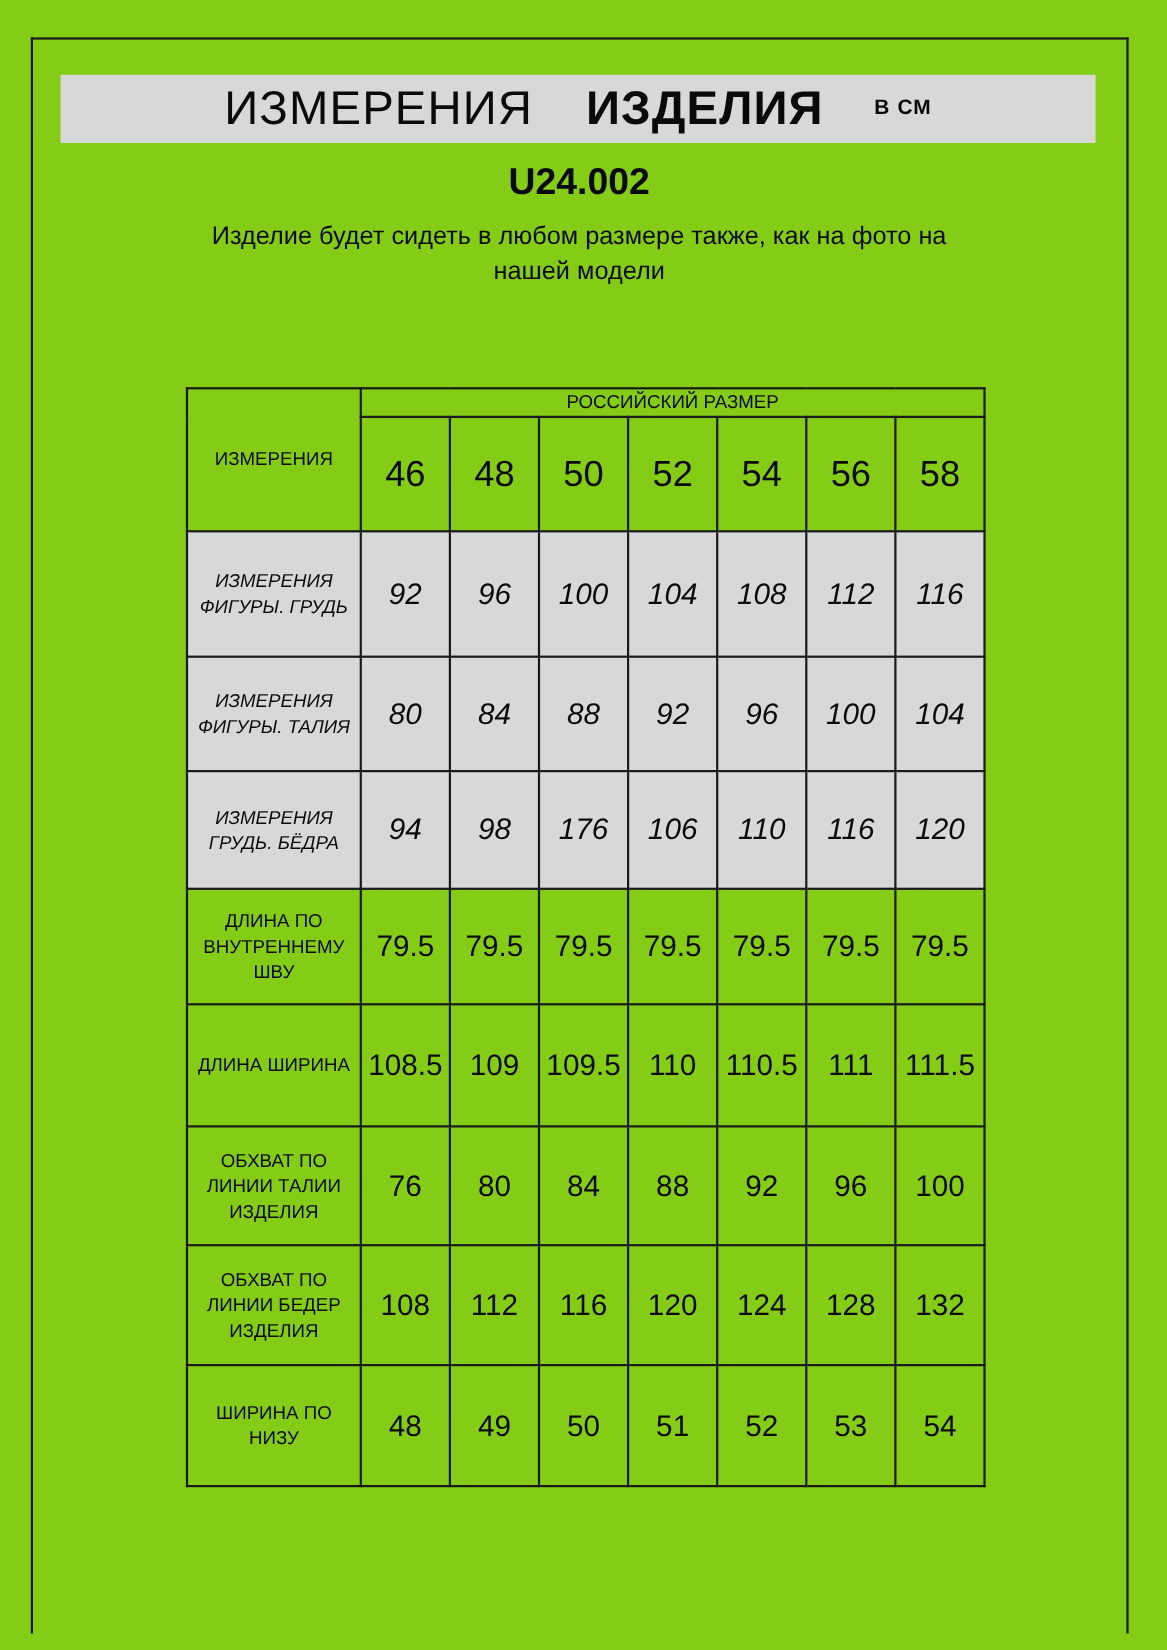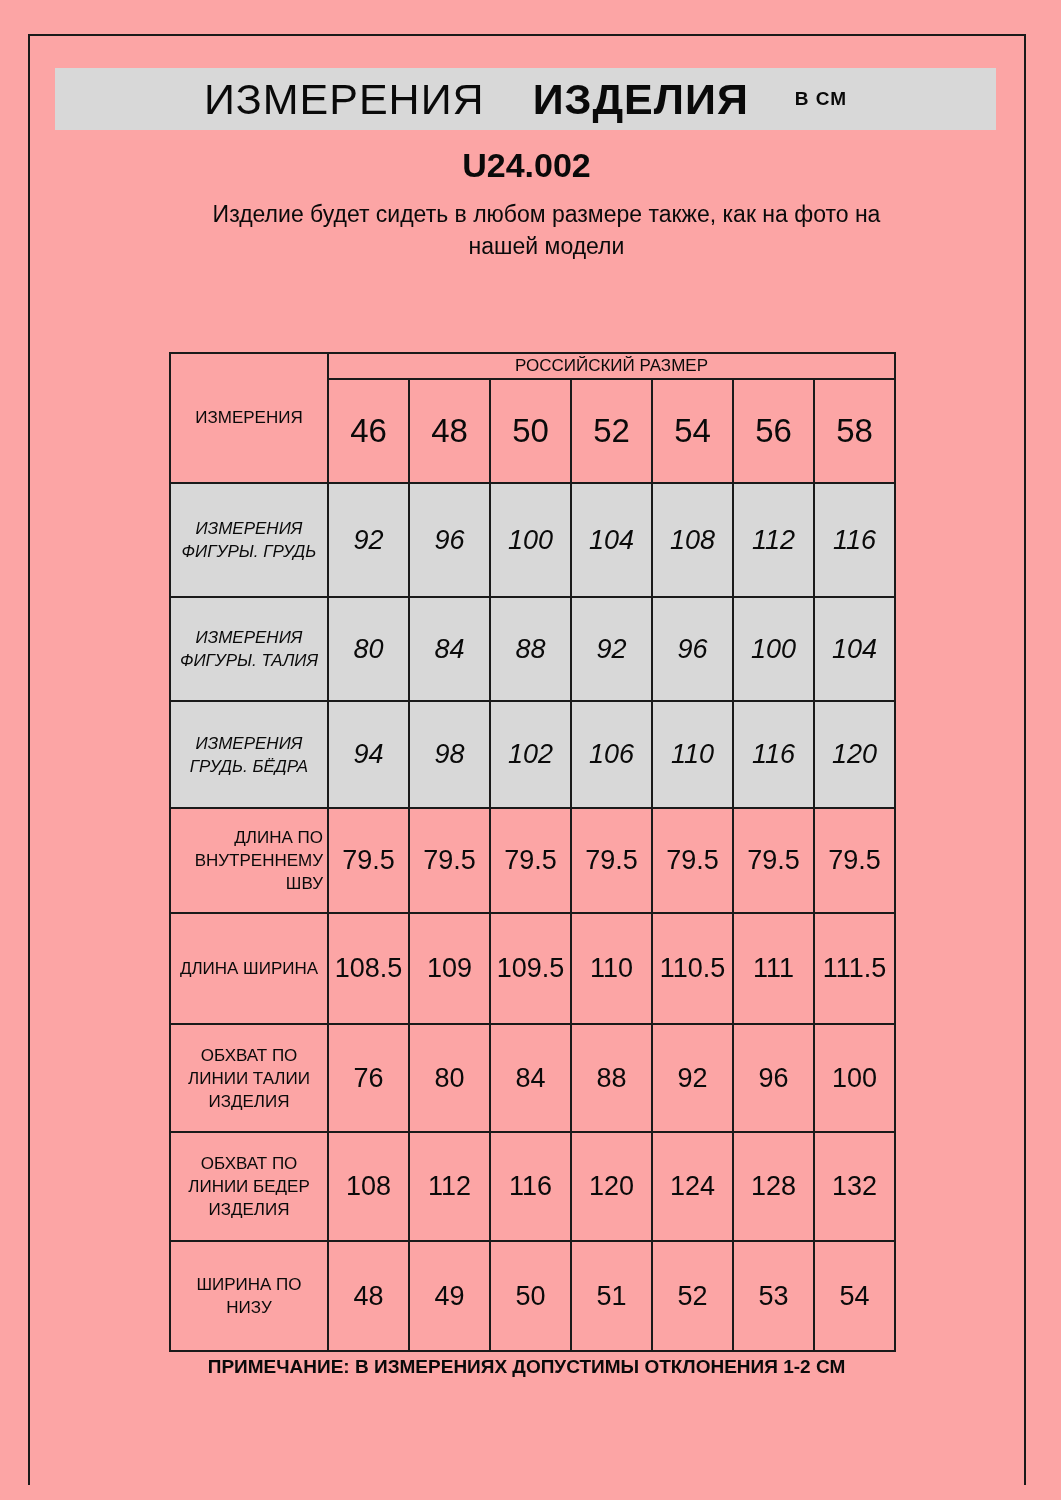--- a/index.html
+++ b/index.html
@@ -6,21 +6,21 @@
     margin: 0;
     padding: 0;
     background: #ffffff;
     font-family: "Liberation Sans", sans-serif;
     color: #0a0a0a;
   }
   #page {
     position: relative;
     width: 1061px;
     height: 1500px;
-    background: #fca5a5;
+    background: #84cc16;
     overflow: hidden;
   }
   
   .frame {
     position: absolute;
     left: 28px;
     top: 34px;
     width: 994px;
     height: 1449px;
     border-left: 2px solid #1a1a1a;
@@ -69,21 +69,20 @@
   }
   .subtitle {
     position: absolute;
     left: 28px;
     top: 198px;
     width: 997px;
     text-align: center;
     font-size: 23px;
     line-height: 32px;
     font-weight: 400;
-    padding-left: 20px;
   }
   table.size-table {
     position: absolute;
     left: 169px;
     top: 352px;
     border-collapse: collapse;
     table-layout: fixed;
   }
   table.size-table td, table.size-table th {
     border: 2px solid #1a1a1a;
@@ -192,28 +191,28 @@
           <td class="value-cell">88</td>
           <td class="value-cell">92</td>
           <td class="value-cell">96</td>
           <td class="value-cell">100</td>
           <td class="value-cell">104</td>
         </tr>
         <tr class="data-row shaded">
           <td class="label-cell" style="height: 105px;">ИЗМЕРЕНИЯ ГРУДЬ. БЁДРА</td>
           <td class="value-cell">94</td>
           <td class="value-cell">98</td>
-          <td class="value-cell">102</td>
+          <td class="value-cell">176</td>
           <td class="value-cell">106</td>
           <td class="value-cell">110</td>
           <td class="value-cell">116</td>
           <td class="value-cell">120</td>
         </tr>
         <tr class="data-row">
-          <td class="label-cell" style="height: 103px; text-align: right;">ДЛИНА ПО ВНУТРЕННЕМУ ШВУ</td>
+          <td class="label-cell" style="height: 103px;">ДЛИНА ПО ВНУТРЕННЕМУ ШВУ</td>
           <td class="value-cell">79.5</td>
           <td class="value-cell">79.5</td>
           <td class="value-cell">79.5</td>
           <td class="value-cell">79.5</td>
           <td class="value-cell">79.5</td>
           <td class="value-cell">79.5</td>
           <td class="value-cell">79.5</td>
         </tr>
         <tr class="data-row">
           <td class="label-cell" style="height: 109px;">ДЛИНА ШИРИНА</td>
@@ -251,15 +250,14 @@
           <td class="value-cell">49</td>
           <td class="value-cell">50</td>
           <td class="value-cell">51</td>
           <td class="value-cell">52</td>
           <td class="value-cell">53</td>
           <td class="value-cell">54</td>
         </tr>
       </tbody>
   </table>
 
-  <div class="note">ПРИМЕЧАНИЕ: В ИЗМЕРЕНИЯХ ДОПУСТИМЫ ОТКЛОНЕНИЯ 1-2 СМ</div>
 
 </div>
 
 </body></html>

